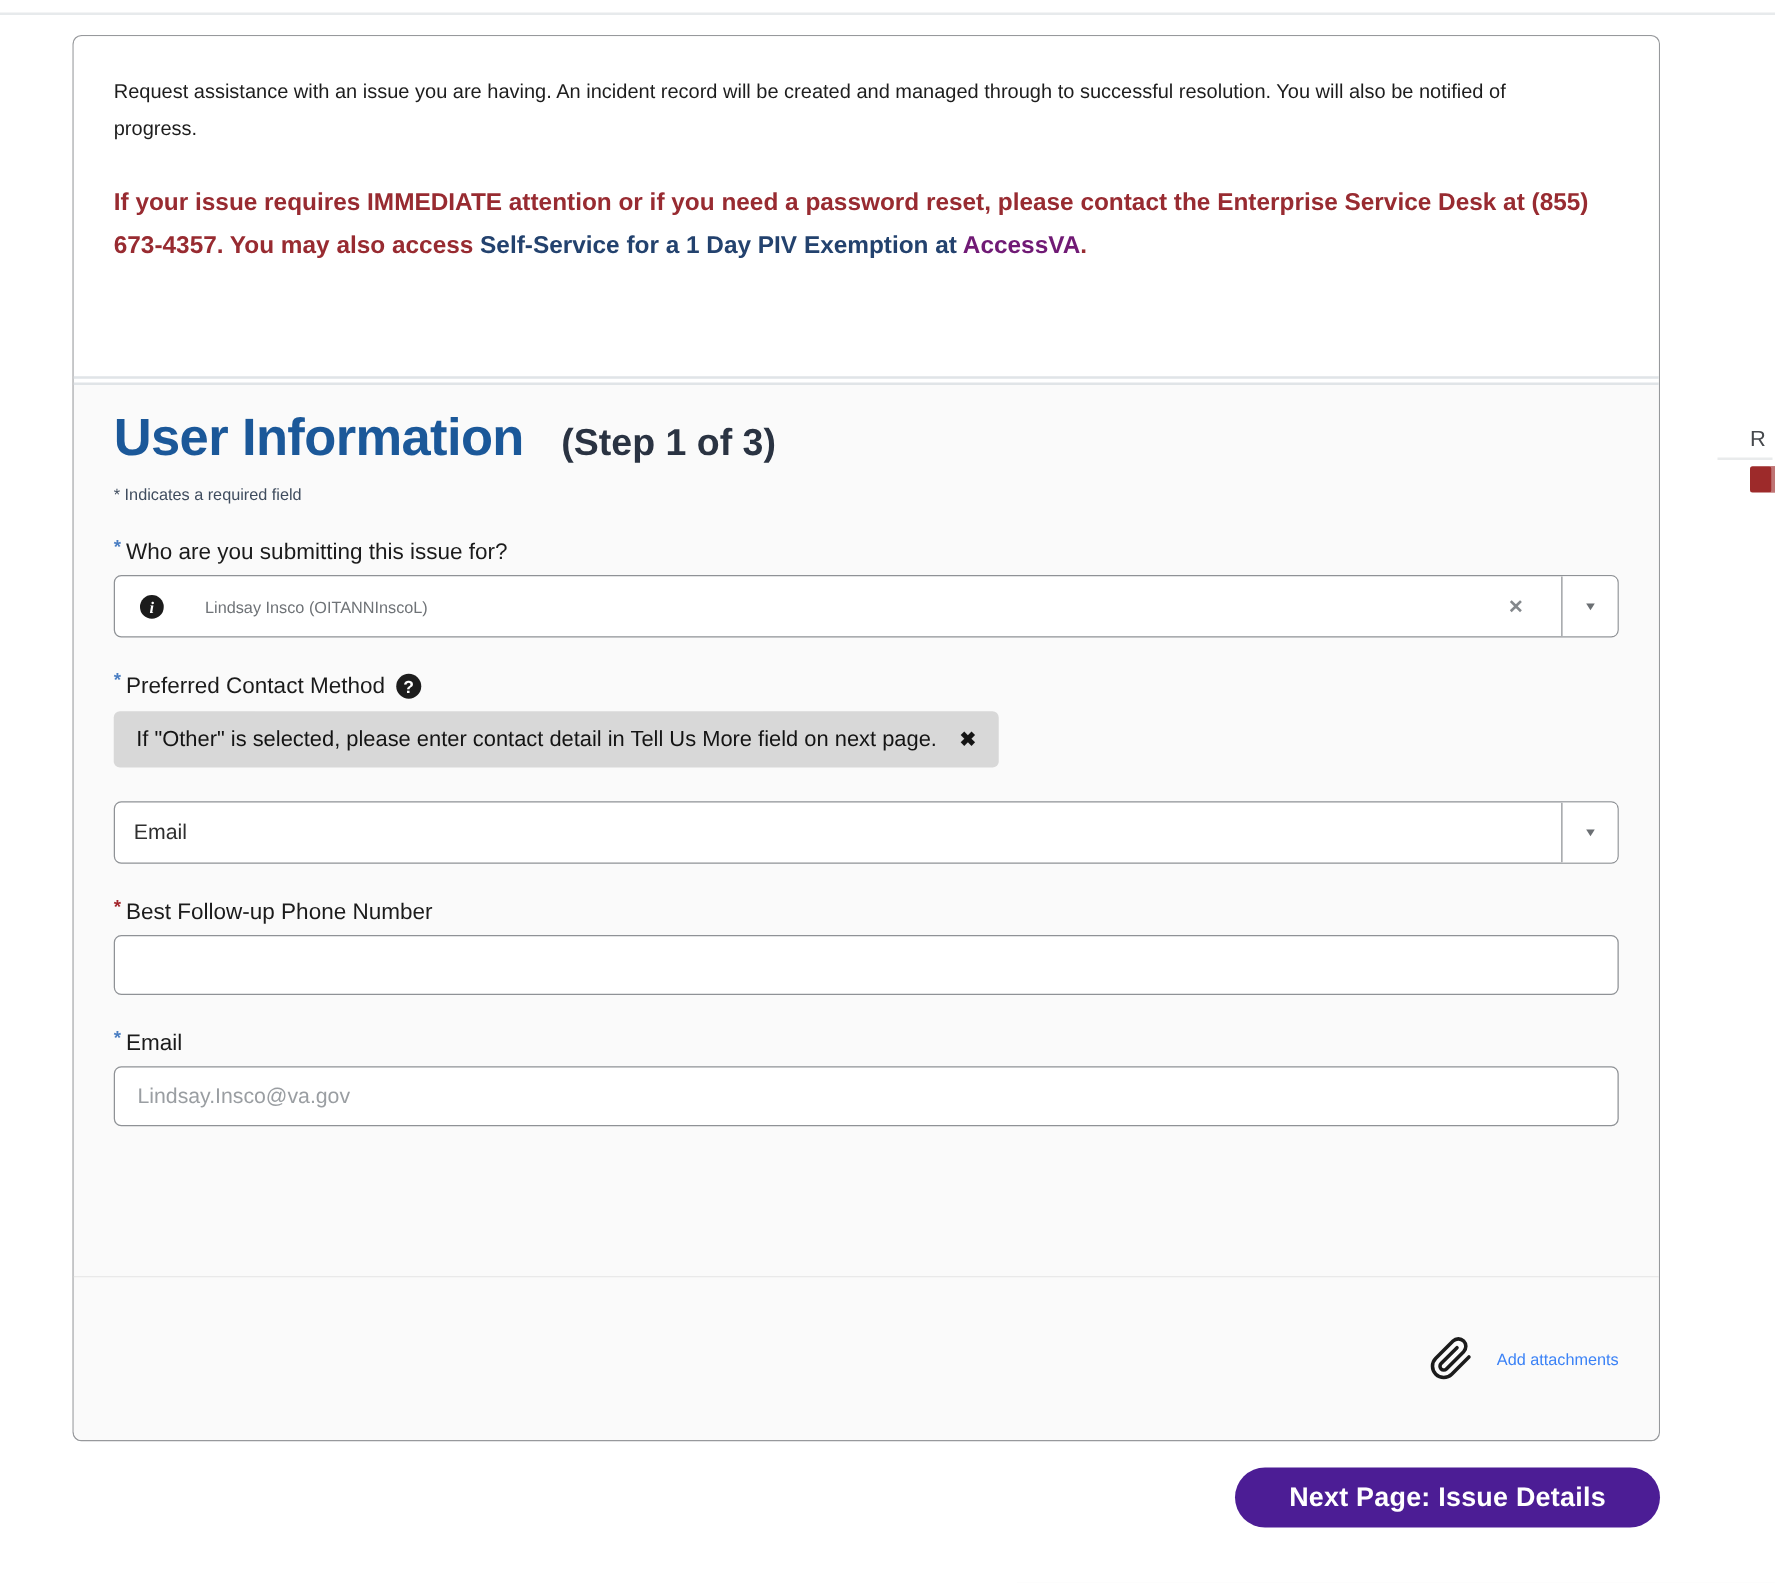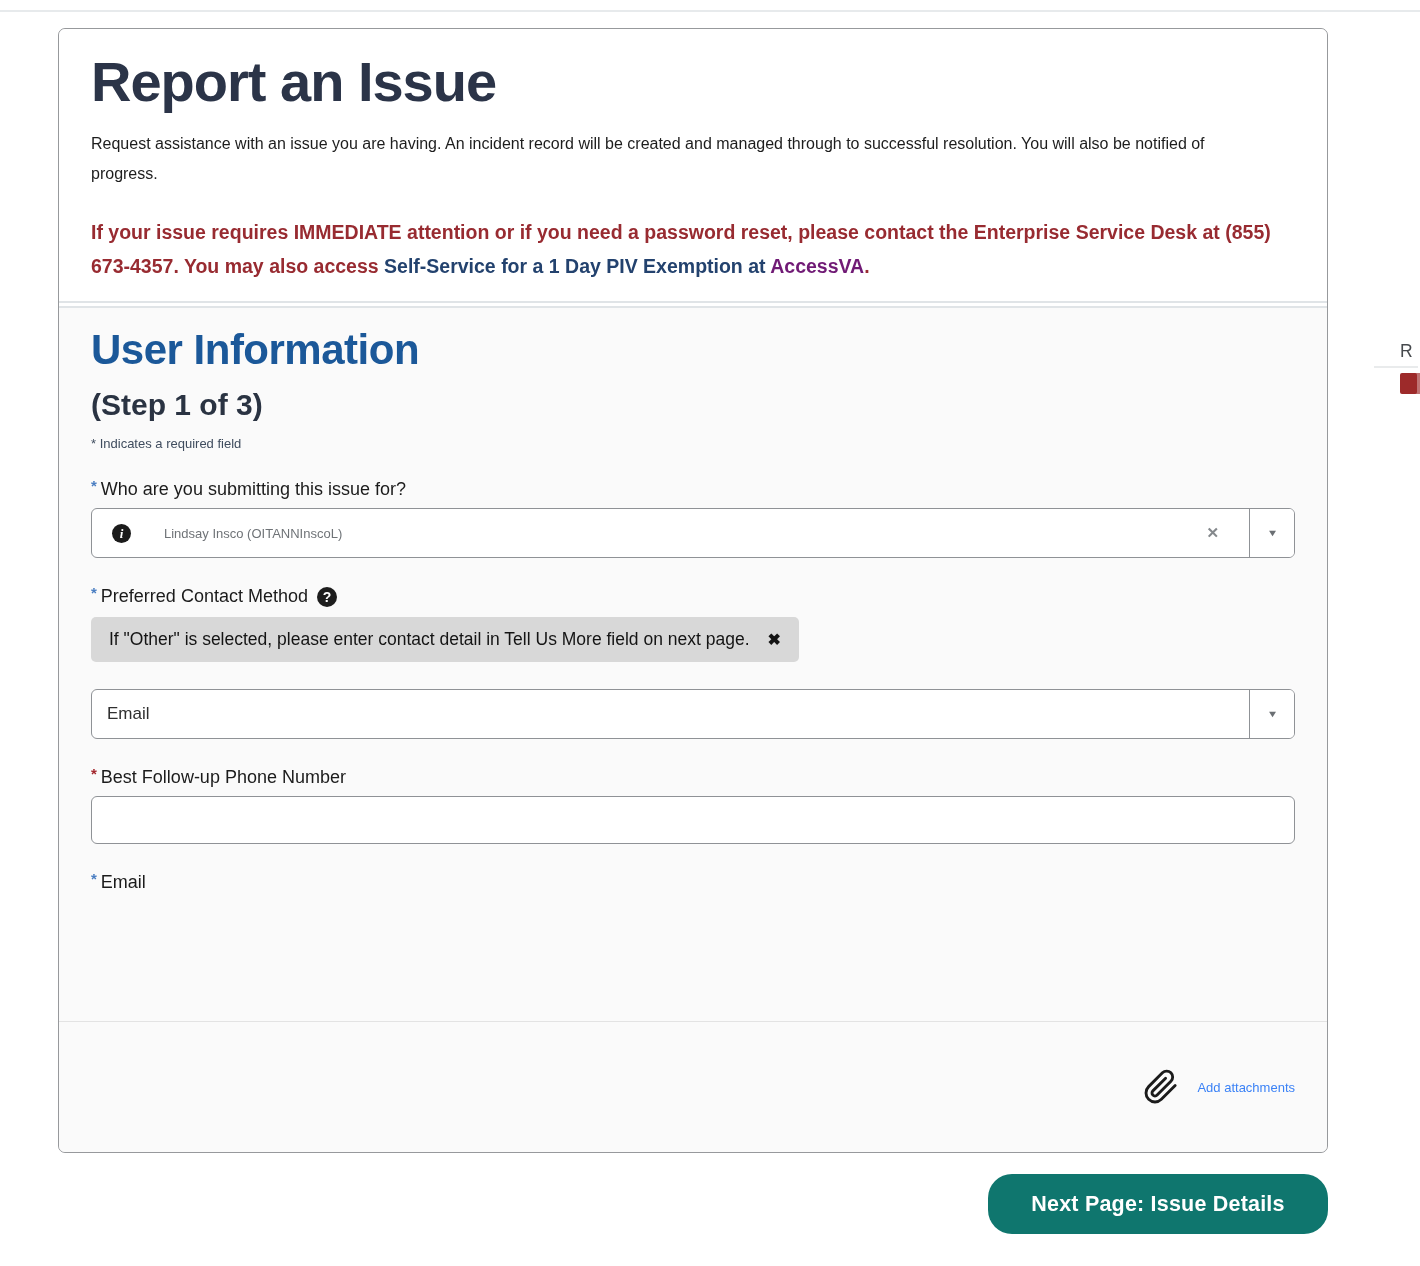--- a/index.html
+++ b/index.html
@@ -24,21 +24,21 @@
   .warning{margin-top:26px;font-size:19.5px;font-weight:bold;line-height:34px;color:#982b31;max-width:1215px;}
   .warning .navy{color:#23426e;}
   .warning a{color:#701a75;text-decoration:none;cursor:pointer;}
 
   .divider-double{height:3px;border-top:2px solid #e0e4e7;border-bottom:2px solid #e0e4e7;background:#fff;}
 
   .card-body{
     flex:1;background:#fafafa;padding:18px 32px 0 32px;box-sizing:border-box;
     border-bottom:1px solid #e3e3e3;
   }
-  .section-heading{display:flex;align-items:baseline;gap:14px;flex-direction:column;}
+  .section-heading{display:flex;align-items:baseline;gap:30px;}
   .section-title{font-size:42px;font-weight:bold;color:#1b5899;letter-spacing:-0.5px;}
   .section-step{font-size:30px;font-weight:bold;color:#2a3342;}
   .required-note{margin-top:14px;font-size:13px;color:#3f4c5e;}
 
   .field-label{margin-top:28px;font-size:18px;color:#1b1b1b;display:flex;align-items:center;}
   .req{font-weight:bold;font-size:15px;margin-right:4px;position:relative;top:-4px;}
   .req.blue{color:#4a7ec2;}
   .req.red{color:#a3262c;}
   .help-icon{
     display:inline-block;width:20px;height:20px;border-radius:50%;background:#1d1d1d;
@@ -77,41 +77,40 @@
   .text-input::placeholder{color:#9a9ea2;opacity:1;}
 
   .card-footer{
     height:130px;background:#fafafa;border-radius:0 0 7px 7px;
     display:flex;align-items:center;justify-content:flex-end;padding-right:32px;box-sizing:border-box;
   }
   .attach{display:flex;align-items:center;gap:18px;cursor:pointer;}
   .attach-label{font-size:13px;color:#3b82f6;}
 
   .next-btn{
-    position:absolute;left:988px;top:1174px;width:340px;height:60px;border:none;border-radius:24px;
-    background:#0f766e;color:#ffffff;font-size:21.5px;font-weight:bold;
+    position:absolute;left:988px;top:1174px;width:340px;height:48px;border:none;border-radius:24px;
+    background:#4c1d95;color:#ffffff;font-size:21.5px;font-weight:bold;
     display:flex;align-items:center;justify-content:center;cursor:pointer;
     font-family:"Liberation Sans",sans-serif;letter-spacing:0.2px;
   }
 
   
   .edge-widget{position:absolute;top:341px;right:0;width:20px;}
   .edge-r{display:block;font-size:17.5px;color:#46494d;}
   .edge-underline{width:44px;height:2px;background:#e9ebec;margin:4px 0 5px -26px;}
   .edge-red{width:24px;height:21px;background:#9d2a2a;border-radius:2px;box-shadow:inset -7px 0 0 rgba(255,255,255,0.35);}
 </style>
 </head>
 <body>
 
 <div class="top-line"></div>
 
 <div class="card">
 
   <div class="card-header">
-    <h1 class="page-title">Report an Issue</h1>
     <div class="page-desc">Request assistance with an issue you are having. An incident record will be created and managed through to successful resolution. You will also be notified of progress.</div>
     <div class="warning"><span>If your issue requires IMMEDIATE attention or if you need a password reset, please contact the Enterprise Service Desk at (855) 673-4357. You may also access </span><span class="navy">Self-Service for a 1 Day PIV Exemption at </span><a>AccessVA</a><span>.</span></div>
   </div>
 
   <div class="divider-double"></div>
 
   <div class="card-body">
 
     <div class="section-heading">
       <span class="section-title">User Information</span>
@@ -159,20 +158,21 @@
     <div class="field-label">
       <span class="req red">*</span>
       <span>Best Follow-up Phone Number</span>
     </div>
     <input class="text-input" type="text" value="" style="">
 
     <div class="field-label">
       <span class="req blue">*</span>
       <span>Email</span>
     </div>
+    <input class="text-input" type="text" placeholder="Lindsay.Insco@va.gov" style="">
 
   </div>
 
   <div class="card-footer">
     <div class="attach">
       <svg width="36" height="36" viewBox="0 0 24 24" fill="none" stroke="#1b1b1b" stroke-width="1.9" stroke-linecap="round" stroke-linejoin="round">
         <path d="M21.44 11.05l-9.19 9.19a6 6 0 0 1-8.49-8.49l9.19-9.19a4 4 0 0 1 5.66 5.66l-9.2 9.19a2 2 0 0 1-2.83-2.83l8.49-8.48"></path>
       </svg>
       <span class="attach-label">Add attachments</span>
     </div>

